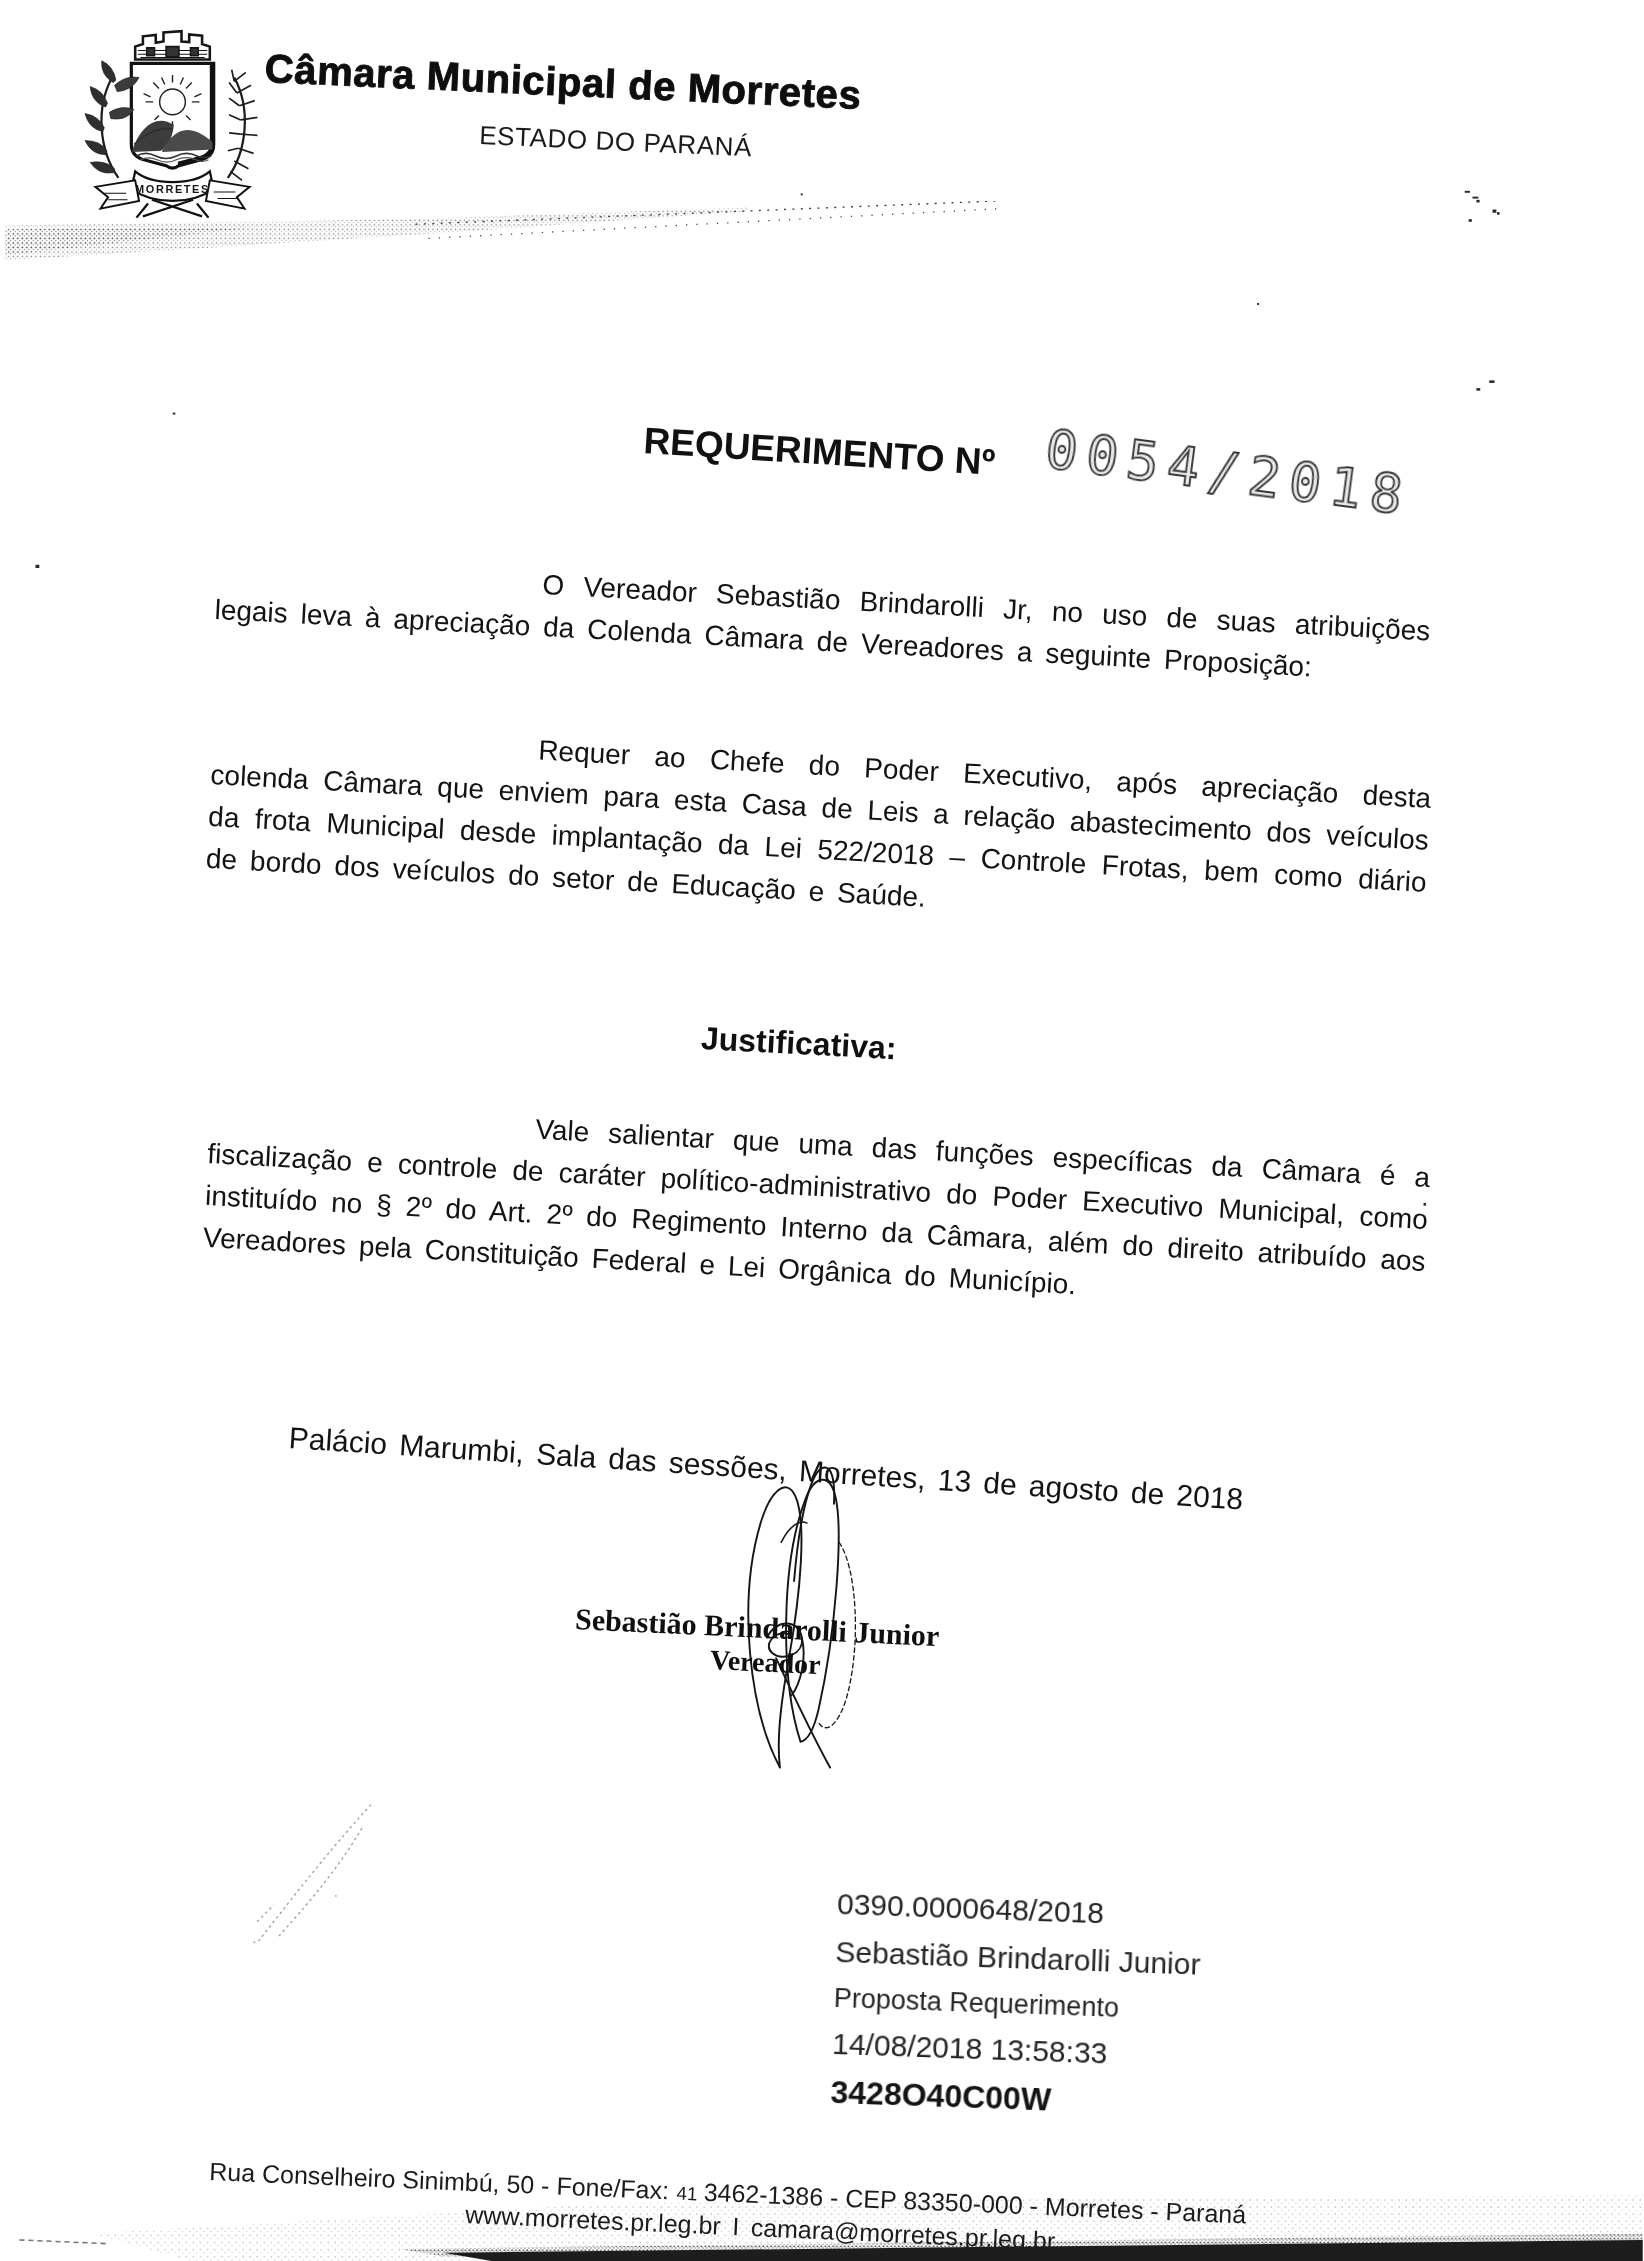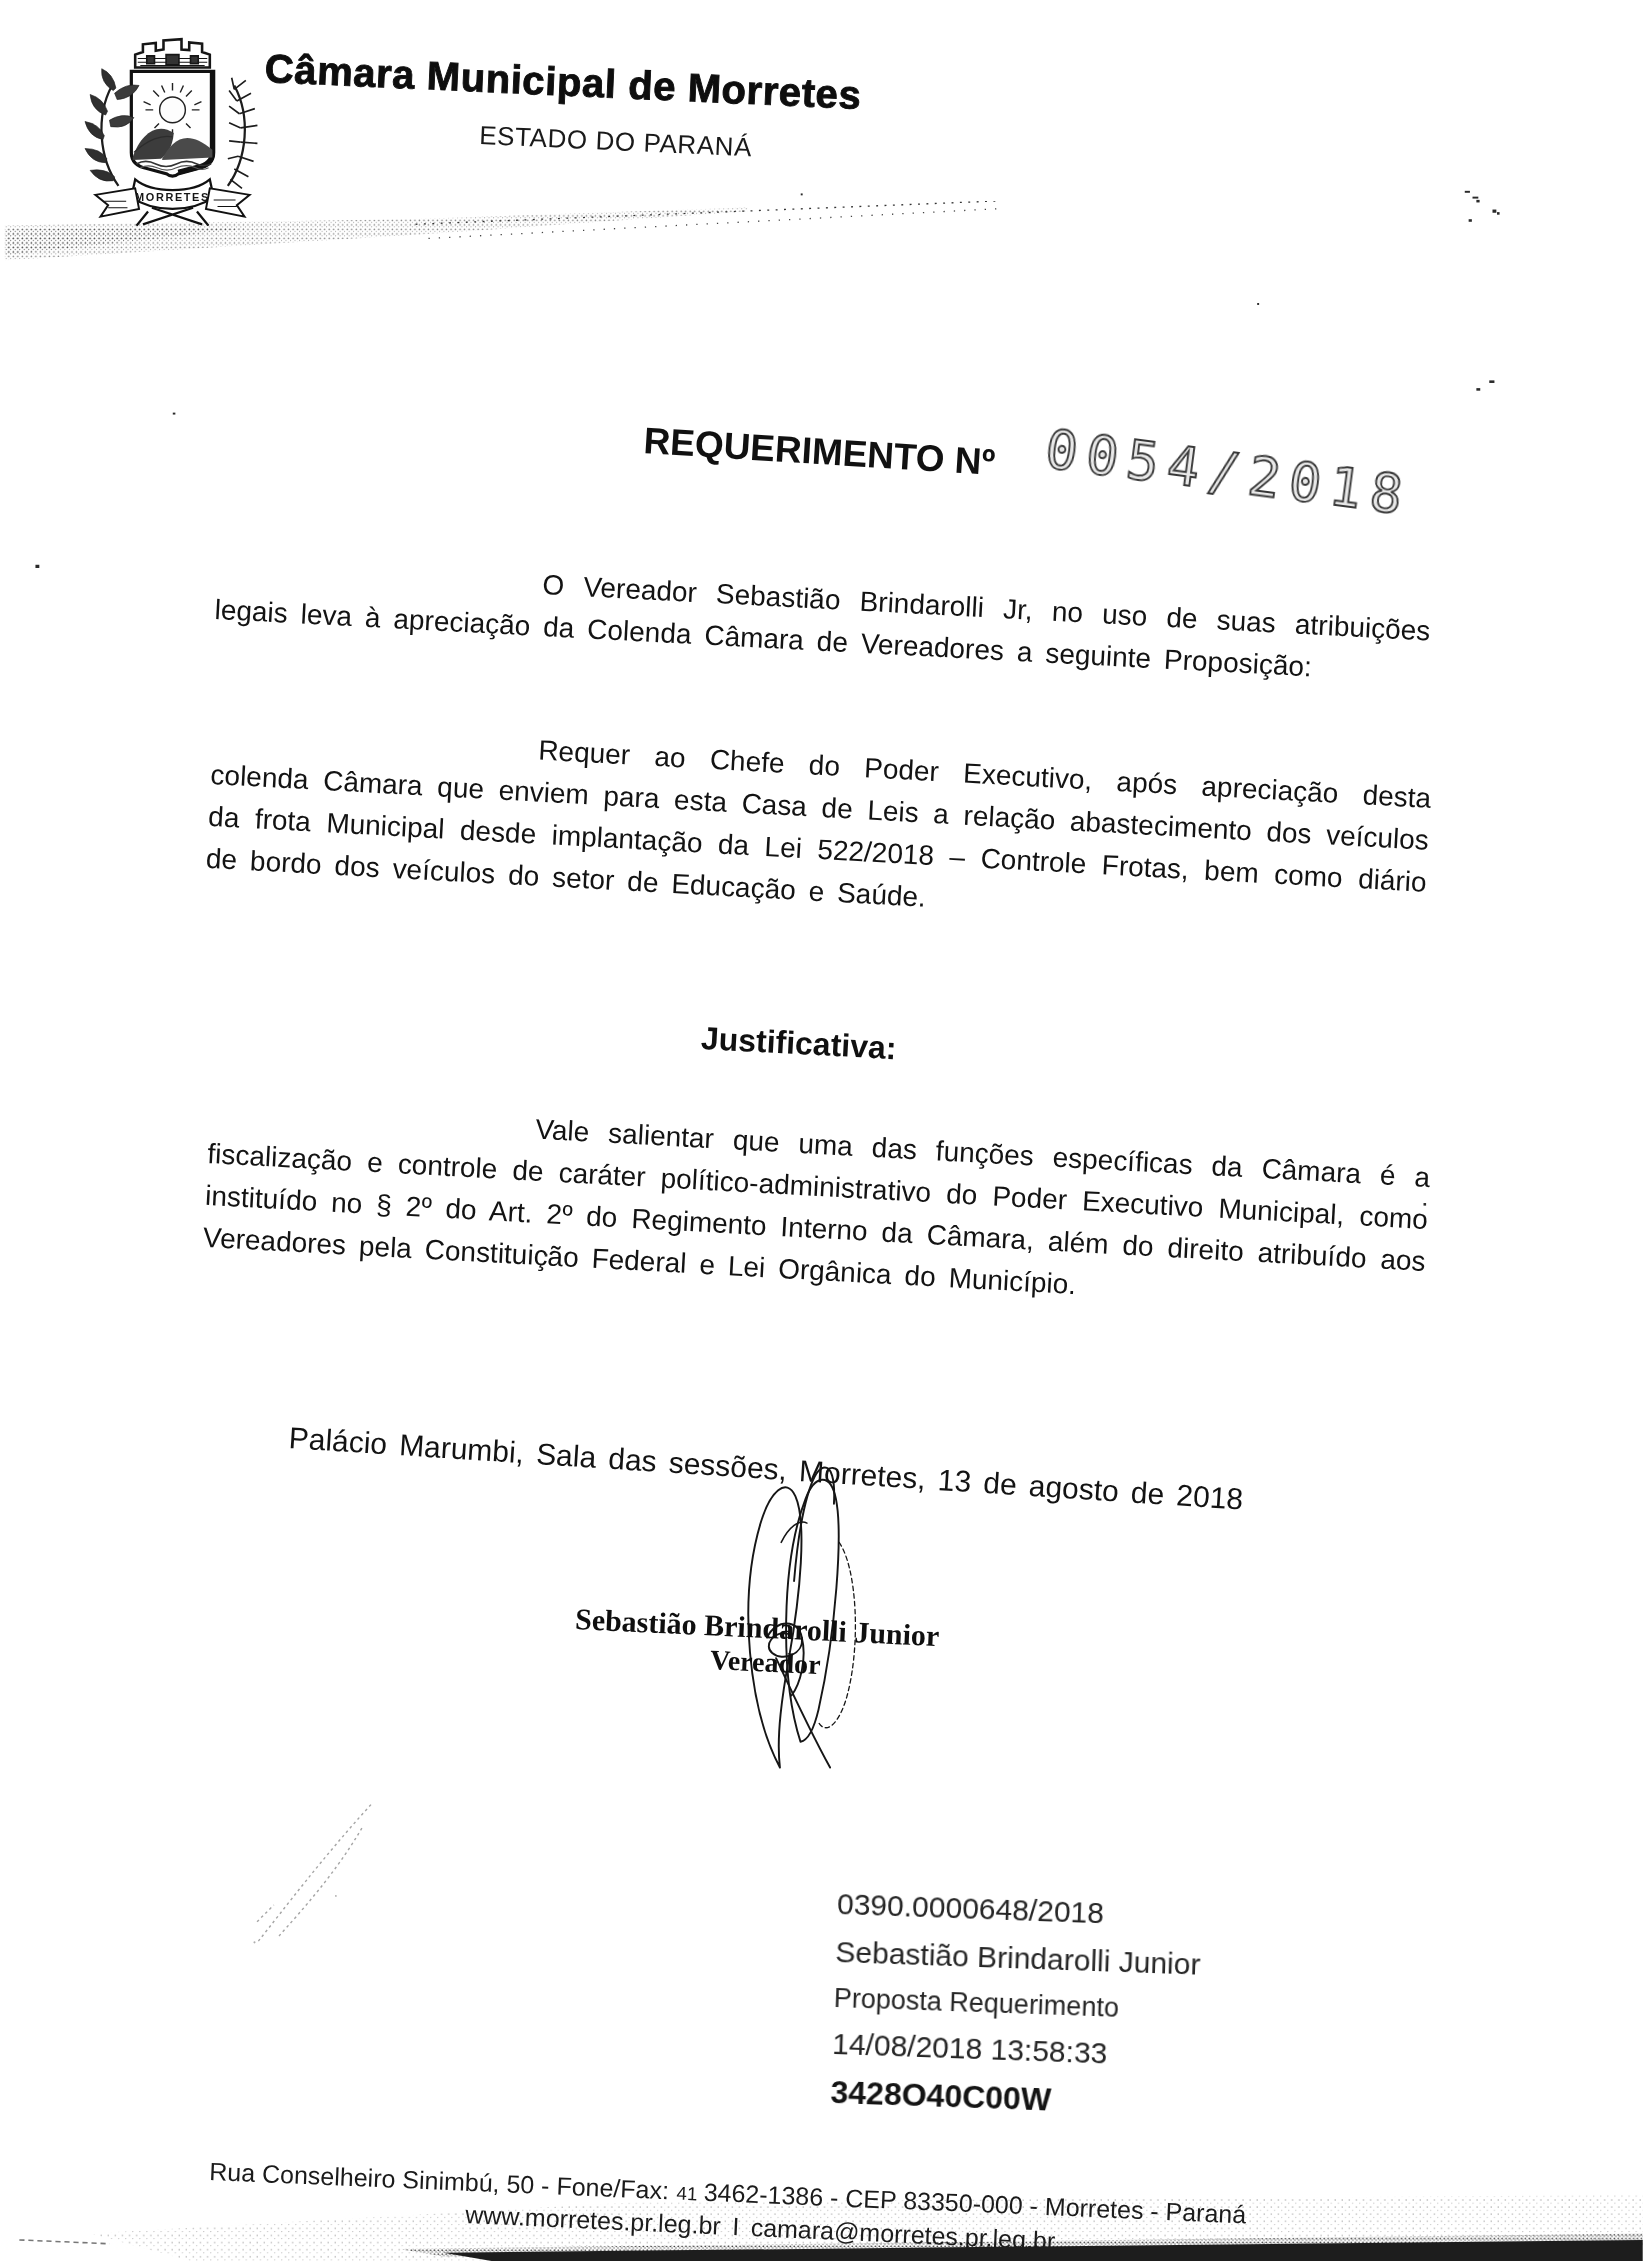--- a/index.html
+++ b/index.html
@@ -53,21 +53,21 @@
   .footer1 .small{font-size:18.7px;margin:0 6.4px 0 7.7px;}
   .footer2{left:466px;top:2200px;font-size:25px;color:#1b1b1b;word-spacing:2.6px;
            transform:rotate(2.6deg);transform-origin:left top;white-space:nowrap;}
   .footer2 .sep{margin:0 11.6px;}
   svg{display:block;}
   .noclick{pointer-events:none;}
 </style>
 </head>
 <body>
 
-<div class="abs noclick" style="left:76px;top:26px;width:193px;height:200px;text-decoration:underline;">
+<div class="abs noclick" style="left:76px;top:18px;width:193px;height:200px;text-decoration:underline;">
   <svg width="193" height="200" viewBox="0 0 300 310" fill="none">
 
     <g stroke="#161616" fill="#ffffff">
       <path d="M92,64 L92,44 L104,40 L104,28 L124,26 L124,38 L136,36 L136,22 L164,20 L164,36 L176,37 L176,25 L196,27 L196,40 L208,44 L208,64 Z" stroke-width="4"></path>
       <path d="M96,50 H204 M96,56 H204 M100,61 H200" stroke-width="1.6"></path>
       <path d="M140,44 h20 v16 h-20 z M110,46 h12 v12 h-12 z M178,46 h12 v12 h-12 z" stroke-width="2.5" fill="#333"></path>
     </g>
 
     <g>
       <path d="M86,70 H214 V196 Q214,216 190,221 L160,229 Q150,237 140,229 L110,221 Q86,216 86,196 Z" fill="#ffffff" stroke="#111" stroke-width="5"></path>

